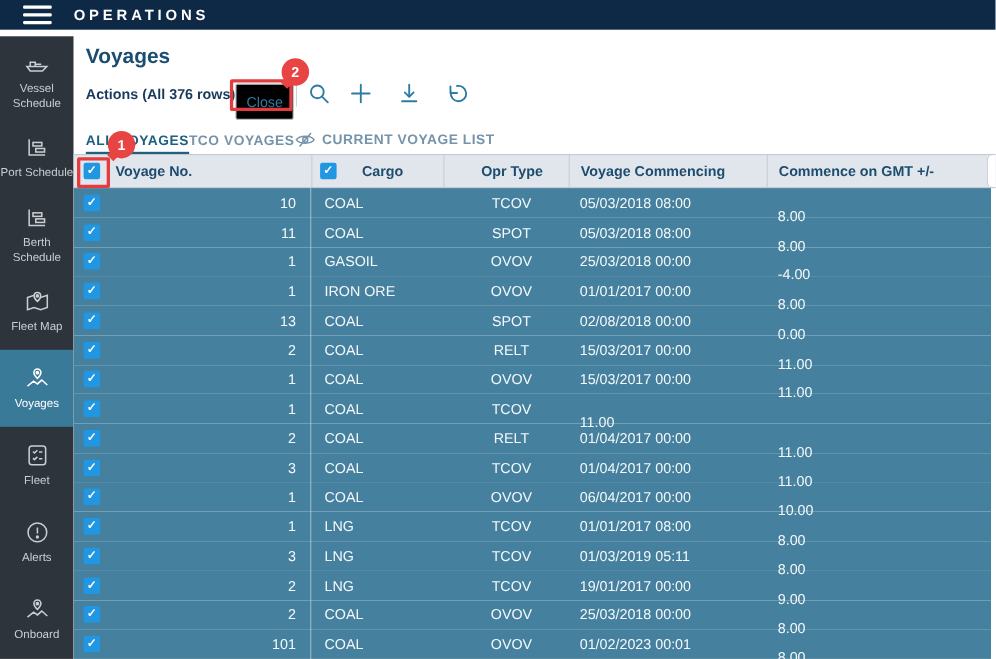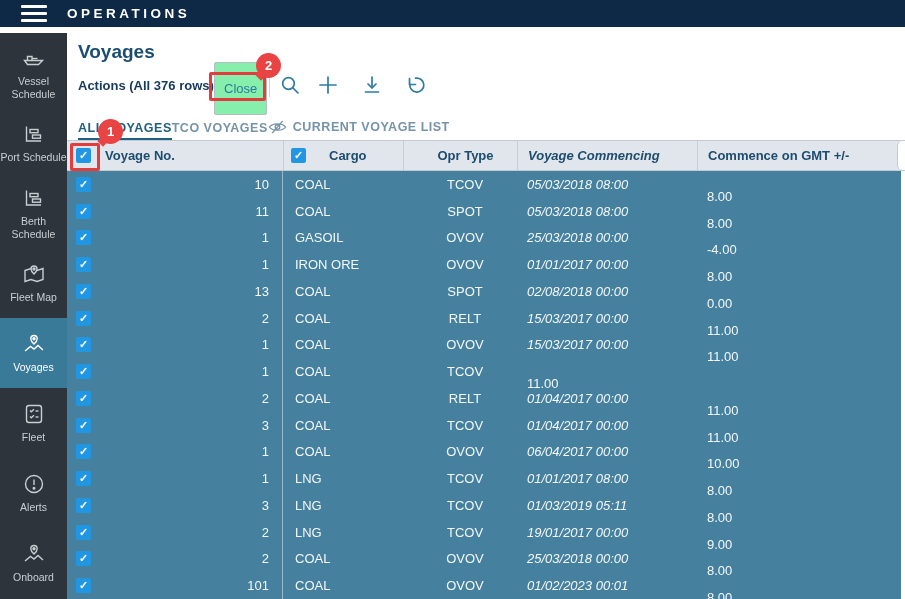--- a/index.html
+++ b/index.html
@@ -16,21 +16,21 @@
   .side-item { height:70px; display:flex; flex-direction:column; align-items:center; justify-content:center; color:#c9ced3; cursor:pointer; }
   .side-item svg { stroke:#c9ced3; margin-bottom:5px; }
   .side-item .side-label { font-size:10.5px; text-align:center; line-height:1.2; }
   .side-item.active { background:#3a7a99; color:#fff; }
   .side-item.active svg { stroke:#fff; }
 
   
   .content { position:absolute; left:67px; top:33px; width:838px; height:566px; background:#fff; }
   .page-title { position:absolute; left:11px; top:8px; font-size:19px; font-weight:bold; color:#1b4d72; }
   .actions-label { position:absolute; left:11px; top:45px; font-size:13px; font-weight:bold; color:#16395c; }
-  .close-btn { position:absolute; left:147px; top:29px; padding:18px 9px; font-size:13px; color:#2d7ba2; background:#86efac; border:1px solid #b6bcc4; border-radius:2px; cursor:pointer; font-family:inherit; }
+  .close-btn { position:absolute; left:147px; top:43px; padding:8px 9px; font-size:13px; color:#2d7ba2; background:#000000; border:1px solid #b6bcc4; border-radius:2px; cursor:pointer; font-family:inherit; }
   .toolbar-sep { position:absolute; left:202px; top:42px; width:1px; height:22px; background:#ccd2d8; }
   .tool-icon { position:absolute; top:42px; width:20px; height:20px; cursor:pointer; }
   .tool-icon svg { stroke:#2d7ba2; fill:none; stroke-width:1.7; stroke-linecap:round; stroke-linejoin:round; }
   .ti-search { left:213px; } .ti-add { left:251px; } .ti-download { left:295px; } .ti-undo { left:338px; }
 
   
   .tabs { position:absolute; left:11px; top:84px; display:flex; align-items:flex-end; height:24px; }
   .tab { font-size:12.5px; font-weight:bold; letter-spacing:0.5px; color:#7693a9; padding-bottom:6px; cursor:pointer; display:flex; align-items:center; gap:6px; }
   .tab.active { color:#1d6080; border-bottom:3px solid #1d6080; padding-bottom:3px; }
   .tab + .tab { }
@@ -39,21 +39,21 @@
   
   .grid { position:absolute; left:0; top:107px; width:838px; bottom:0; }
   .thead { position:absolute; left:0; top:0; width:838px; height:31px; background:#e1e6ed; border-top:1px solid #c3cad4; border-bottom:1px solid #c3cad4; display:flex; align-items:center; font-size:13px; font-weight:bold; color:#1d4c6e; }
   .hcell { height:100%; display:flex; align-items:center; }
   .hdiv { border-left:1px solid #c7ced8; }
   .c-check { width:33px; justify-content:center; }
   .c-vno { width:183px; }
   .thead .c-vno { padding-left:5px; }
   .c-cargo { width:120px; }
   .c-opr { width:114px; padding-left:10px;justify-content:center; }
-  .c-vc { width:180px; padding-left:10px;font-style:italic; }
+  .c-vc { width:180px; padding-left:10px; }
   .c-gmt { flex:1; padding-left:10px; }
   .head-chip { width:8px; height:100%; background:#fff; border-left:1px solid #c3cad4; border-radius:5px 0 0 5px; }
   .cb { width:15px; height:15px; background:#2196e3; border-radius:2px; color:#fff; font-size:11px; font-weight:bold; display:flex; align-items:center; justify-content:center; line-height:1; cursor:pointer; flex:none; }
   .thead .c-cargo .cb { margin-left:7px; }
   .thead .c-cargo .hlabel { margin-left:23px; }
 
   .tbody { position:absolute; left:0; top:31px; width:834px; bottom:0; overflow:hidden; }
   .trow { height:26.75px; background:#45809e; color:#f4f8fa; font-size:13px; display:flex; align-items:center; cursor:pointer; }
   .trow .c-check { display:flex; justify-content:flex-start; padding-left:9px; }
   .trow .c-vno { text-align:right; padding-right:13px; border-right:1px solid rgba(255,255,255,0.45); height:100%; display:flex; align-items:center; justify-content:flex-end; }

